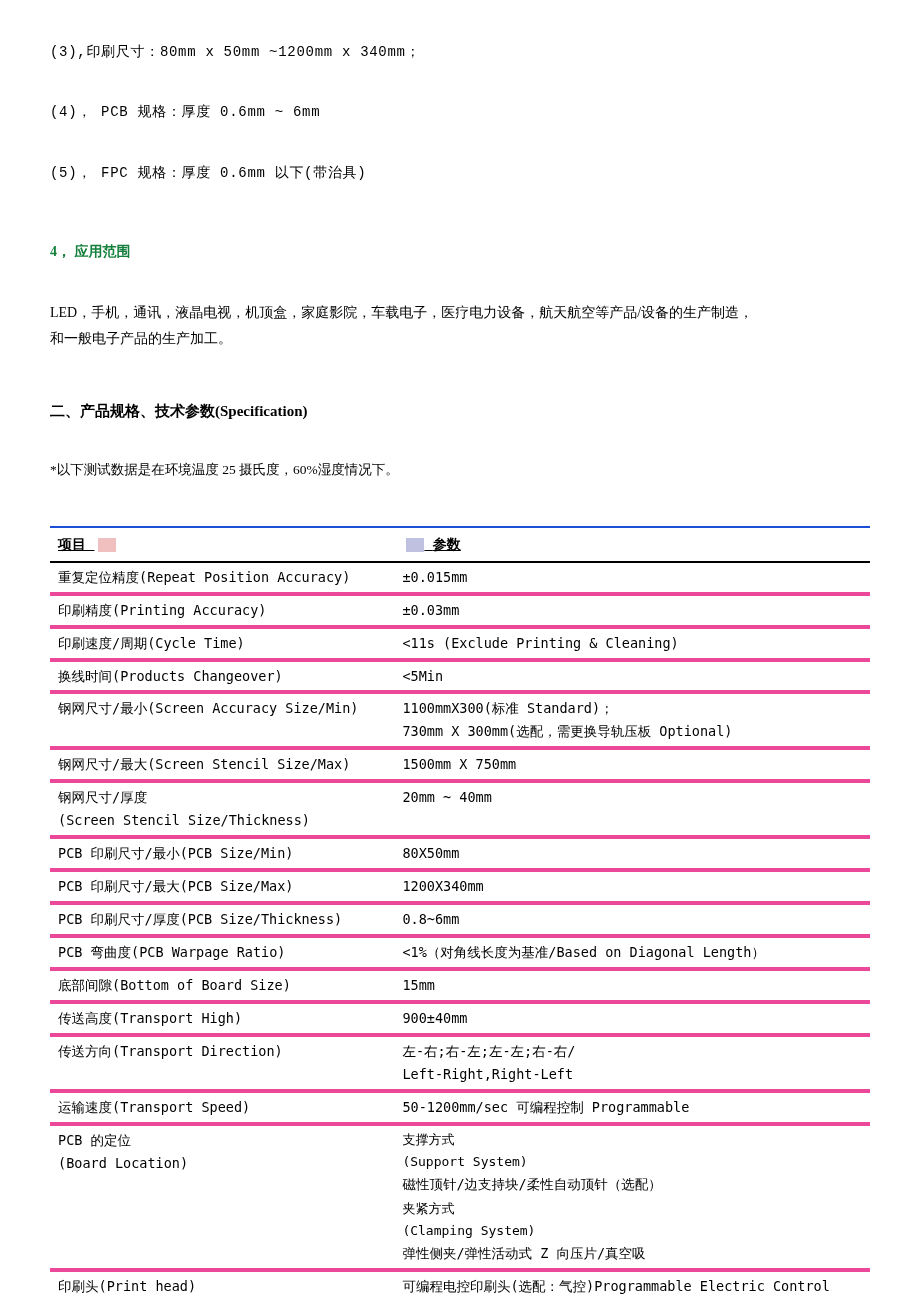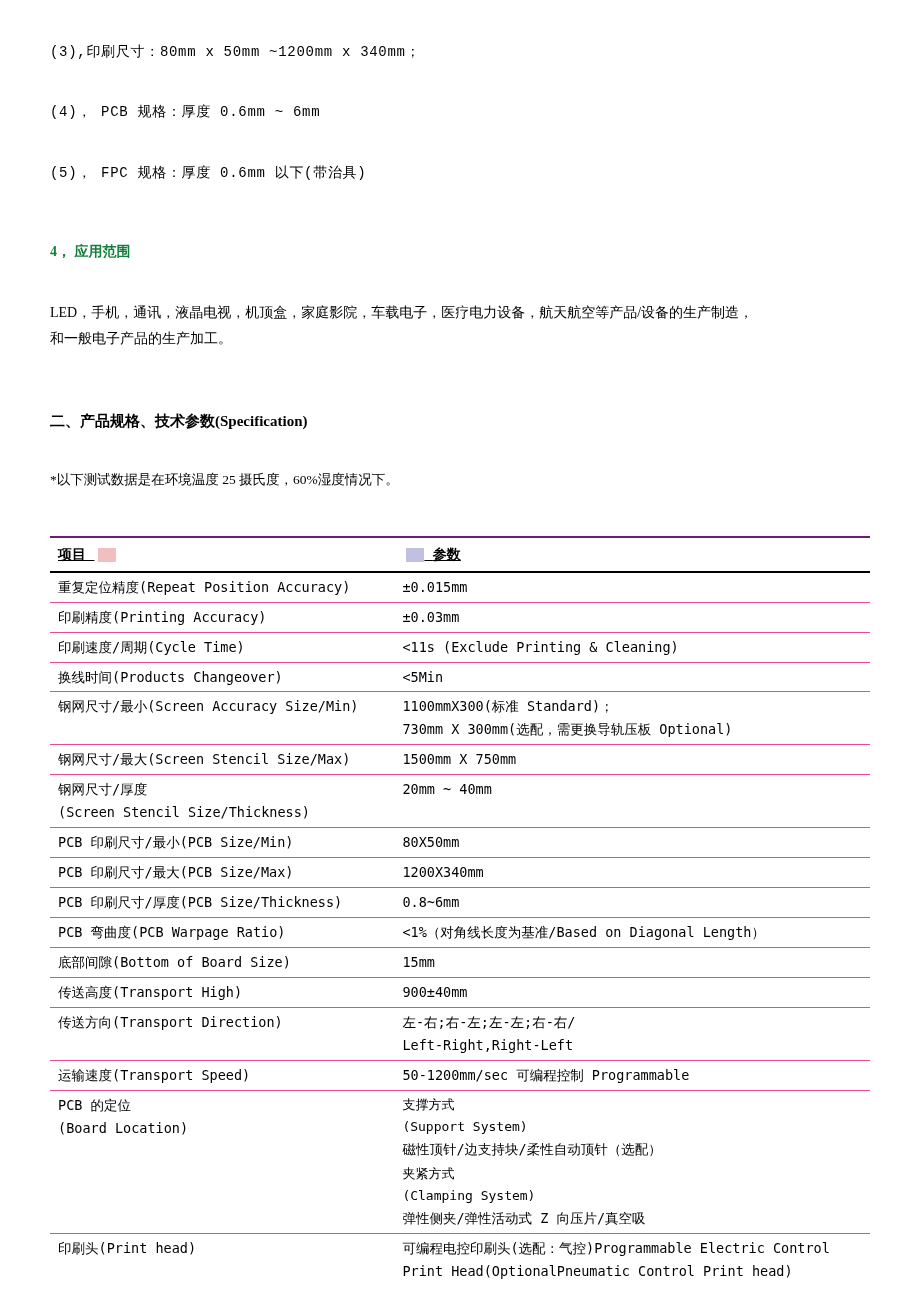--- a/index.html
+++ b/index.html
@@ -13,52 +13,52 @@
     }
     .section-line {
       margin-bottom: 10px;
     }
     .section-heading {
       color: #15803d;
       font-weight: bold;
       margin: 18px 0 10px 0;
     }
     .body-text {
-      margin-bottom: 12px;
+      margin-bottom: 2px;
       line-height: 1.9;
     }
     .section-title {
       font-weight: bold;
       margin: 18px 0 8px 0;
       font-size: 15px;
     }
     .note-text {
       margin-bottom: 10px;
       font-size: 13.5px;
     }
     table {
       width: 100%;
       border-collapse: collapse;
       margin-top: 8px;
       font-size: 13.5px;
       font-family: "SimSun", "宋体", monospace;
     }
     table thead tr th {
       border-bottom: 2px solid #000;
-      border-top: 2px solid #701a75;
+      border-top: 2px solid #1d4ed8;
       padding: 4px 8px;
       text-align: left;
       font-weight: bold;
       font-size: 14px;
       text-decoration: underline;
     }
     table tbody tr td {
       padding: 3px 8px;
       vertical-align: top;
-      border-bottom: 1px solid #ec4899;
+      border-bottom: 4px solid #ec4899;
       line-height: 1.7;
     }
     table tbody tr:last-child td {
       border-bottom: none;
     }
     .col-item { width: 42%; }
     .col-param { width: 58%; }
     .highlight-cell {
       background-color: #f0c0c0;
       display: inline-block;

